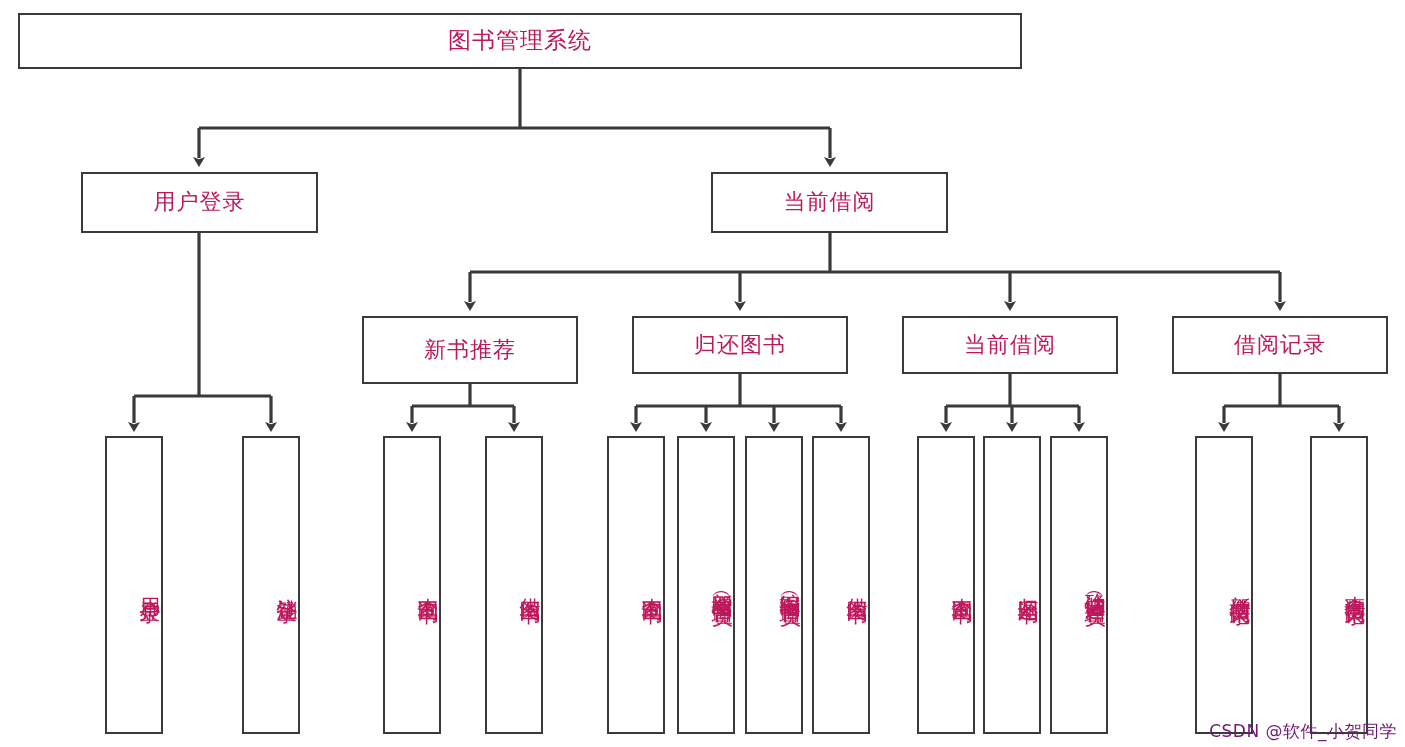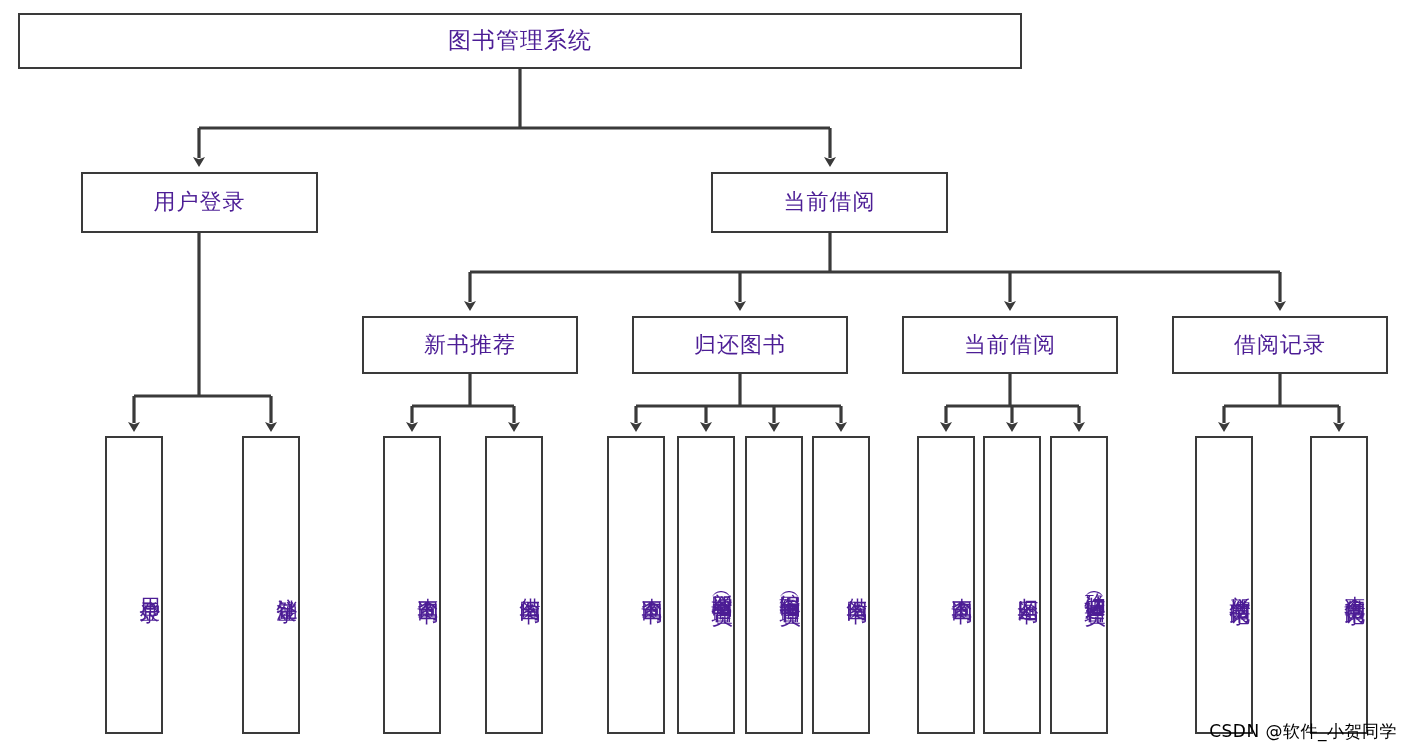--- a/index.html
+++ b/index.html
@@ -26,21 +26,21 @@
     pointer-events: none;
   }
   .node {
     position: absolute;
     box-sizing: border-box;
     border: 2px solid #3a3a3a;
     background: #ffffff;
     display: flex;
     align-items: center;
     justify-content: center;
-    color: #4c1d95;
+    color: #be185d;
     line-height: 1.12;
   }
   .node.h {
     font-size: 22px;
     letter-spacing: 1px;
   }
   .node.v {
     writing-mode: vertical-rl;
     text-orientation: upright;
     font-size: 21px;
@@ -55,21 +55,21 @@
     white-space: nowrap;
   }
   .node.root {
     font-size: 23px;
   }
   .watermark {
     position: absolute;
     right: 8px;
     bottom: 4px;
     font-size: 17px;
-    color: #000000;
+    color: #701a75;
     letter-spacing: 0.5px;
     white-space: nowrap;
   }
 </style>
 </head>
 <body>
 
 <div id="stage">
 
   <svg id="wires" viewBox="0 0 1405 747" xmlns="http://www.w3.org/2000/svg">
@@ -126,21 +126,21 @@
     <span>图书管理系统</span>
   </div>
 
   <div class="node h" style="left:81px; top:172px; width:237px; height:61px;">
     <span>用户登录</span>
   </div>
   <div class="node h" style="left:711px; top:172px; width:237px; height:61px;">
     <span>当前借阅</span>
   </div>
 
-  <div class="node h" style="left:362px; top:316px; width:216px; height:58px;">
+  <div class="node h" style="left:362px; top:316px; width:216px; height:68px;">
     <span>新书推荐</span>
   </div>
   <div class="node h" style="left:632px; top:316px; width:216px; height:58px;">
     <span>归还图书</span>
   </div>
   <div class="node h" style="left:1172px; top:316px; width:216px; height:58px;">
     <span>借阅记录</span>
   </div>
   <div class="node h" style="left:902px; top:316px; width:216px; height:58px;">
     <span>当前借阅</span>

